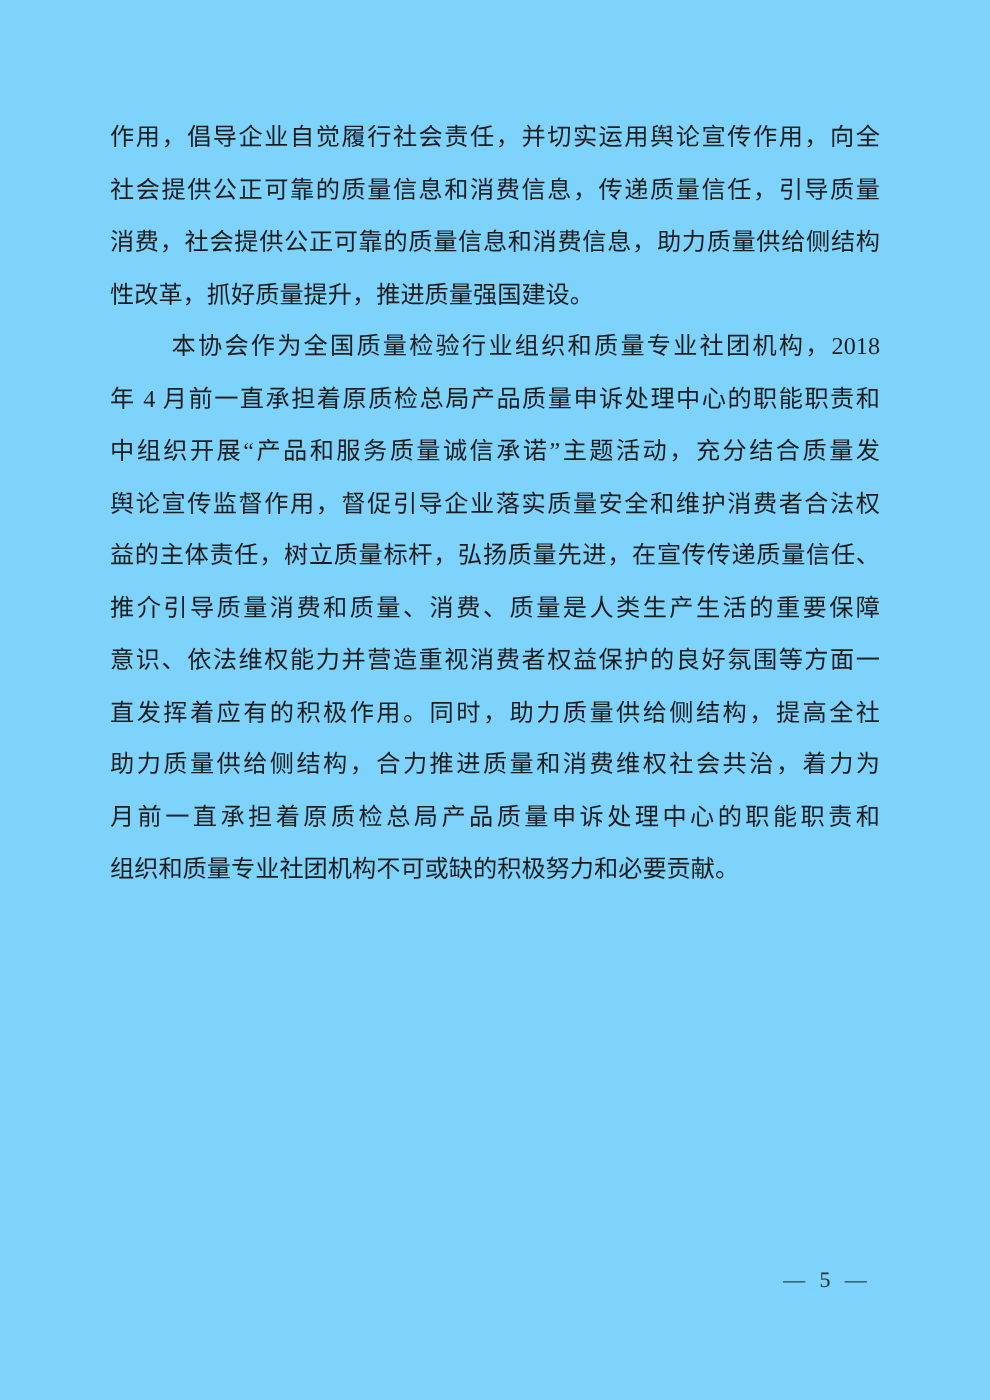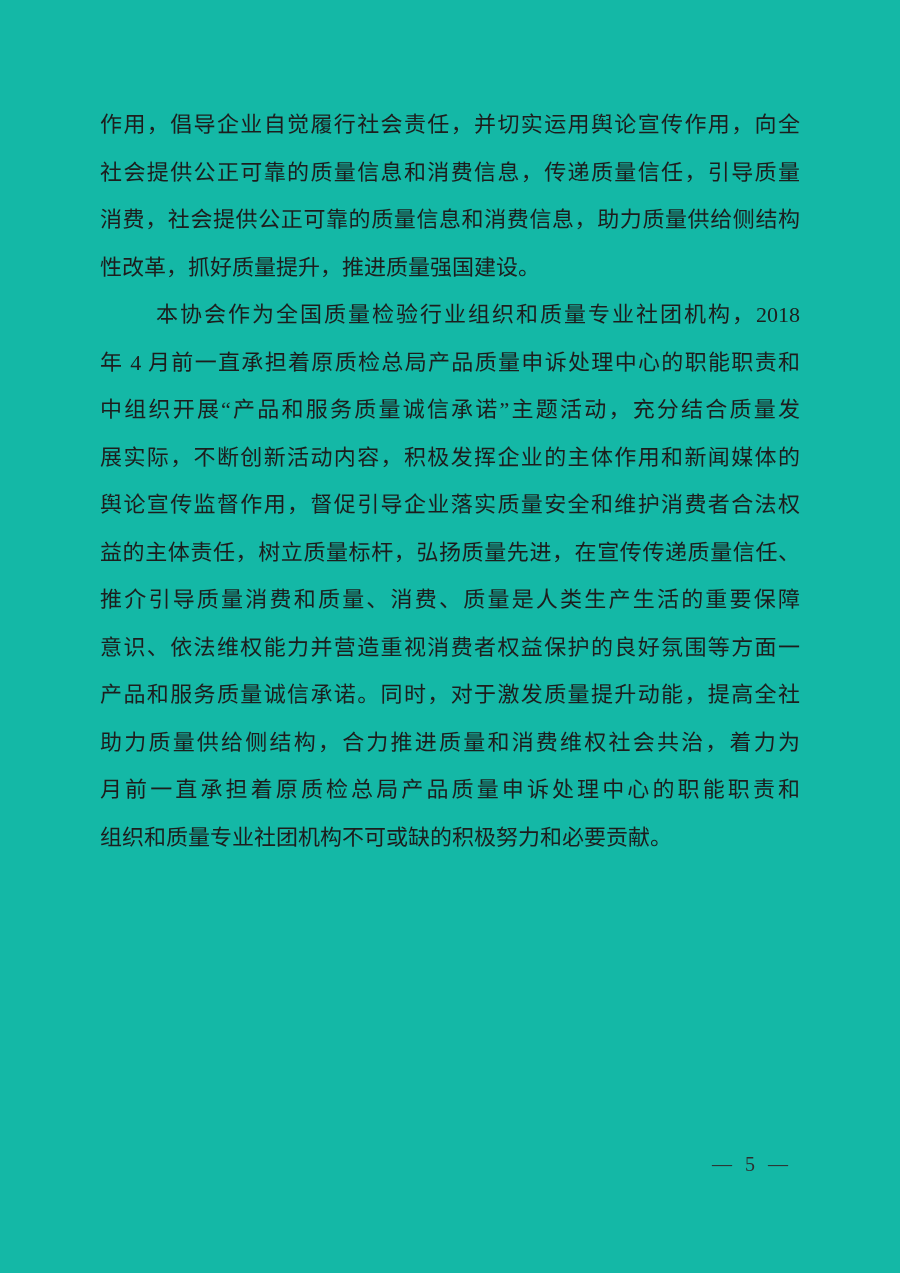--- a/index.html
+++ b/index.html
@@ -4,21 +4,21 @@
 <style>
   html, body {
     margin: 0;
     padding: 0;
     background: #ffffff;
   }
   .page {
     position: relative;
     width: 900px;
     height: 1273px;
-    background: #14b8a6;
+    background: #7dd3fc;
     overflow: hidden;
     font-family: "Liberation Serif", "DejaVu Serif", serif;
   }
   .doc-body {
     position: absolute;
     left: 100px;
     top: 101px;
     width: 700px;
   }
   .para {
@@ -63,25 +63,24 @@
       <div class="para">
         <div class="line">作用，倡导企业自觉履行社会责任，并切实运用舆论宣传作用，向全</div>
         <div class="line">社会提供公正可靠的质量信息和消费信息，传递质量信任，引导质量</div>
         <div class="line">消费，社会提供公正可靠的质量信息和消费信息，助力质量供给侧结构</div>
         <div class="line para-end">性改革，抓好质量提升，推进质量强国建设。</div>
       </div>
       <div class="para">
         <div class="line indent">本协会作为全国质量检验行业组织和质量专业社团机构，2018</div>
         <div class="line">年 4 月前一直承担着原质检总局产品质量申诉处理中心的职能职责和</div>
         <div class="line">中组织开展“产品和服务质量诚信承诺”主题活动，充分结合质量发</div>
-        <div class="line">展实际，不断创新活动内容，积极发挥企业的主体作用和新闻媒体的</div>
         <div class="line">舆论宣传监督作用，督促引导企业落实质量安全和维护消费者合法权</div>
         <div class="line">益的主体责任，树立质量标杆，弘扬质量先进，在宣传传递质量信任、</div>
         <div class="line">推介引导质量消费和质量、消费、质量是人类生产生活的重要保障</div>
         <div class="line">意识、依法维权能力并营造重视消费者权益保护的良好氛围等方面一</div>
-        <div class="line">产品和服务质量诚信承诺。同时，对于激发质量提升动能，提高全社</div>
+        <div class="line">直发挥着应有的积极作用。同时，助力质量供给侧结构，提高全社</div>
         <div class="line">助力质量供给侧结构，合力推进质量和消费维权社会共治，着力为</div>
         <div class="line">月前一直承担着原质检总局产品质量申诉处理中心的职能职责和</div>
         <div class="line para-end">组织和质量专业社团机构不可或缺的积极努力和必要贡献。</div>
       </div>
     </div>
   <div class="page-number">— 5 —</div>
 </div>
 
 </body></html>

